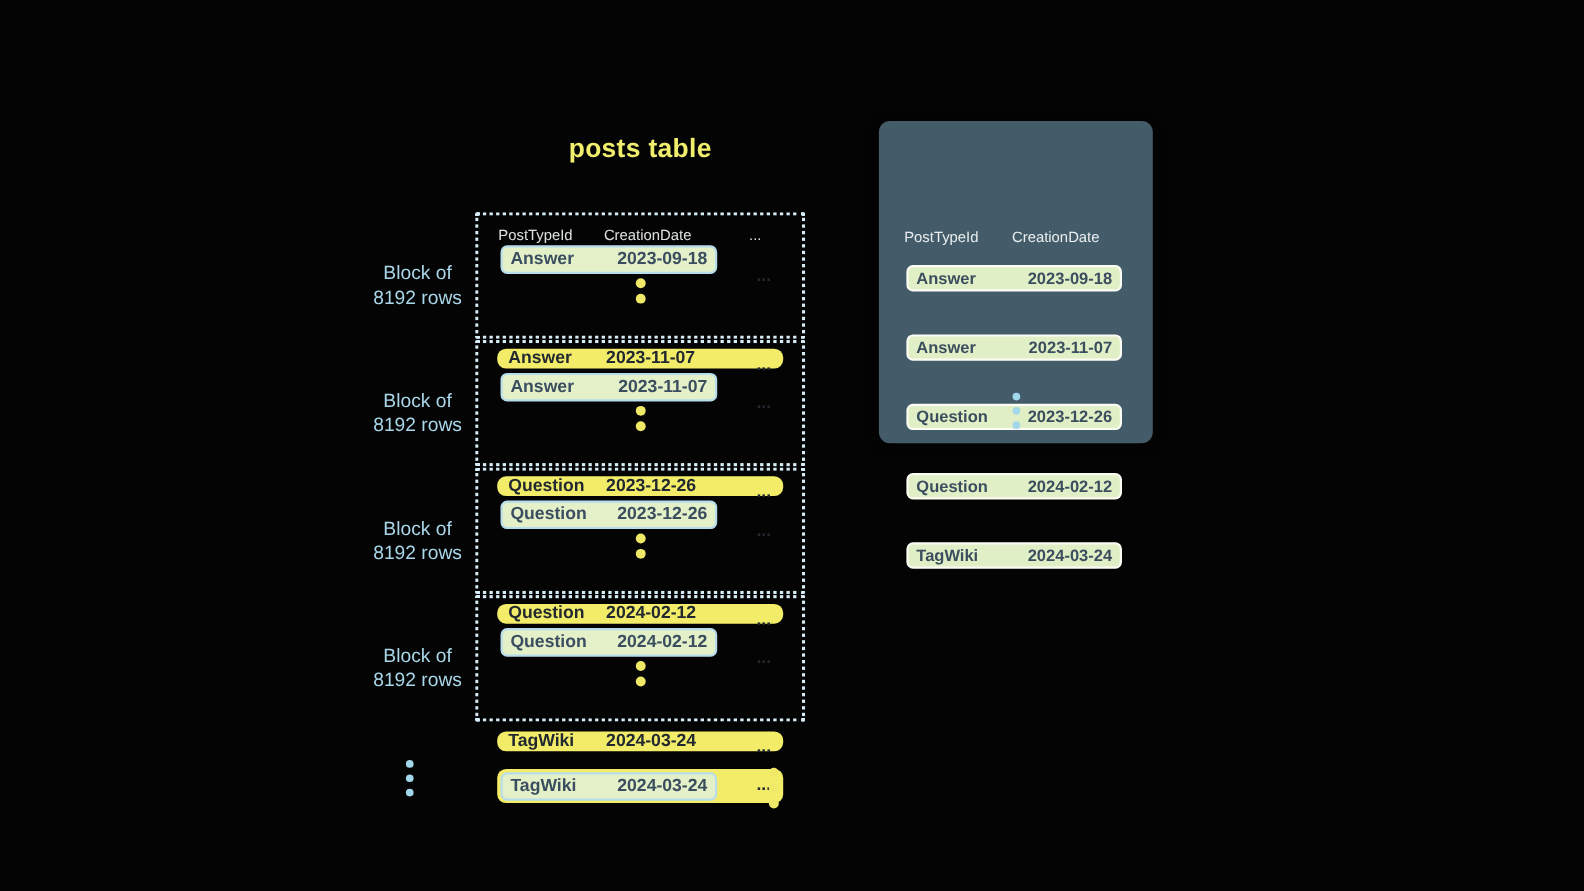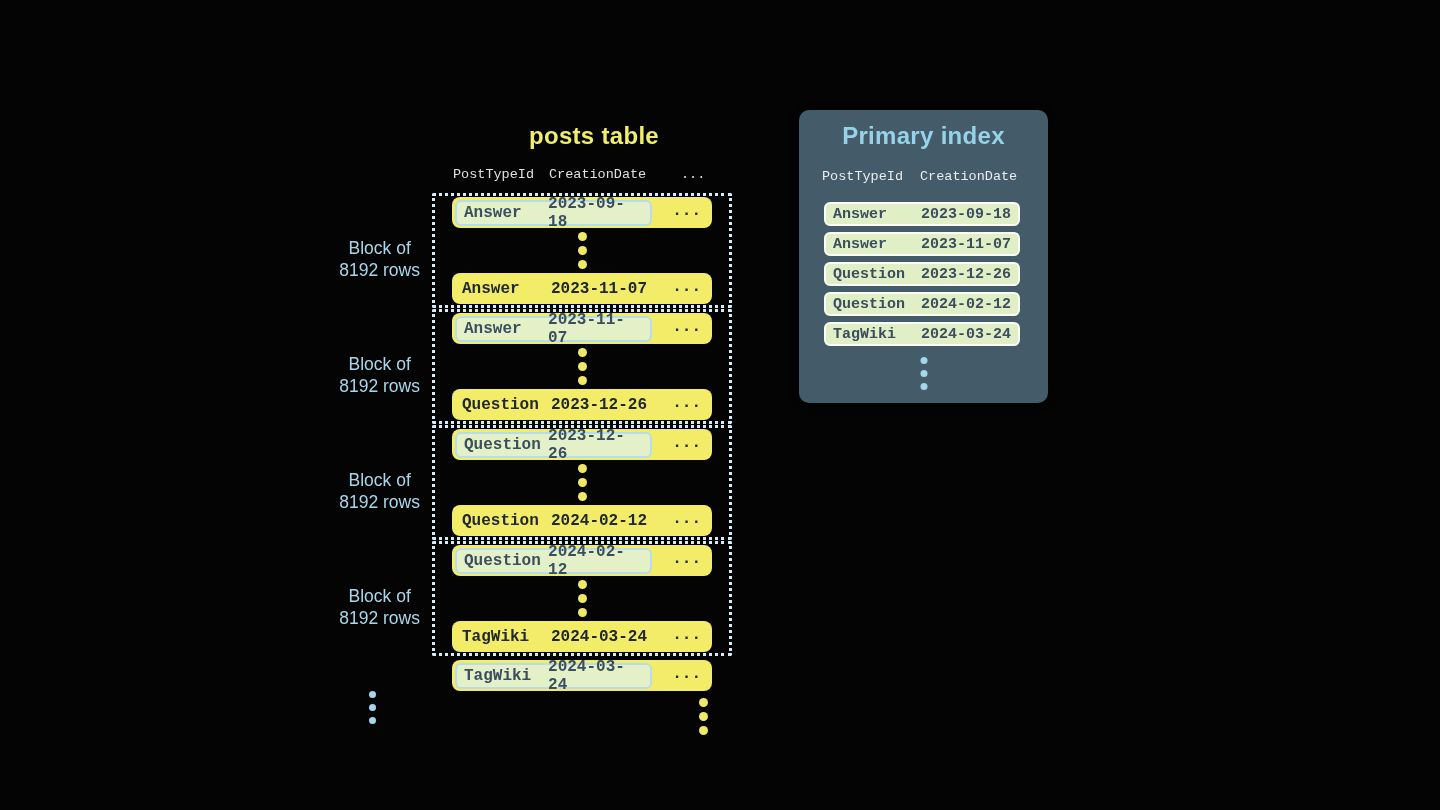--- a/index.html
+++ b/index.html
@@ -1,23 +1,23 @@
 <!DOCTYPE html>
 <html><head>
 <meta charset="utf-8">
 <style>
   html,body{margin:0;padding:0;background:#040404;}
   .canvas{position:relative;width:1440px;height:810px;background:#040404;overflow:hidden;
           font-family:"Liberation Sans",sans-serif;}
 
   
   .posts{position:absolute;left:432px;top:0;width:300px;}
-  .posts-title{position:absolute;top:122px;left:12px;width:100%;text-align:center;
+  .posts-title{position:absolute;top:122px;left:0;width:100%;text-align:center;
                color:#f1ed6d;font-size:24px;font-weight:600;letter-spacing:.3px;}
-  .mono{font-family:Liberation Mono, monospace;}
+  .mono{font-family:Liberation Sans, sans-serif;margin-top:39px;}
   .col-headers{position:absolute;top:166px;left:0;width:100%;display:flex;
                padding-left:21px;box-sizing:border-box;color:#dde1df;font-size:13.5px;line-height:18px;}
   .col-headers .hc1{width:96px;}
   .col-headers .hc2{width:97px;}
   .col-headers .hc3{margin-left:35px;}
 
   .blocks{position:absolute;top:193px;left:0;width:300px;}
   .block{box-sizing:border-box;width:300px;height:115px;margin-bottom:1px;
          border:3px dotted #d6edf7;border-radius:2px;
          display:flex;flex-direction:column;align-items:center;justify-content:space-between;
@@ -193,21 +193,20 @@
     <div>8192 rows</div>
   </div>
 
   <div class="vdots vb left-bdots">
       <i></i>
       <i></i>
       <i></i>
     </div>
 
   <section class="panel">
-    <div class="panel-title">Primary index</div>
 
     <div class="panel-headers mono">
       <span class="hc1">PostTypeId</span>
       <span class="hc2">CreationDate</span>
     </div>
 
     <div class="irows">
       <div class="irow mono">
         <span>Answer</span>
         <span>2023-09-18</span>

